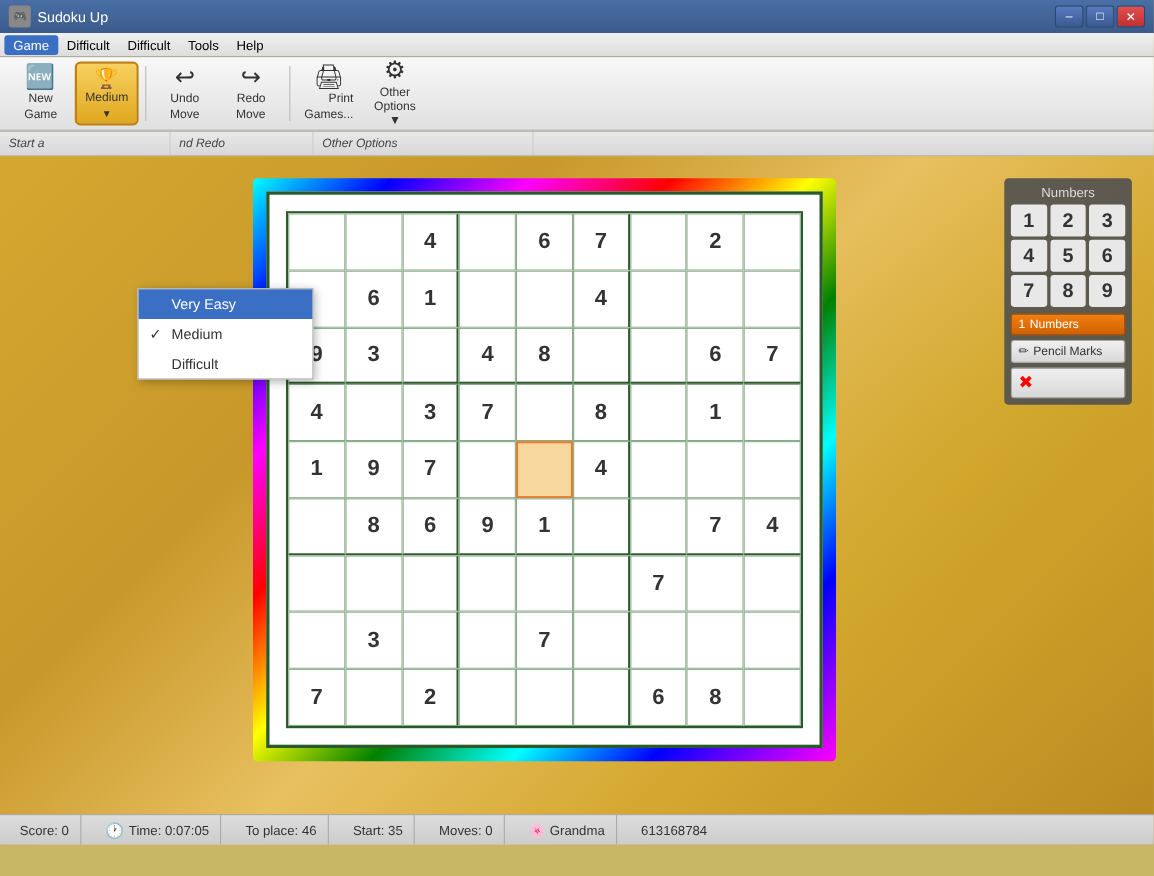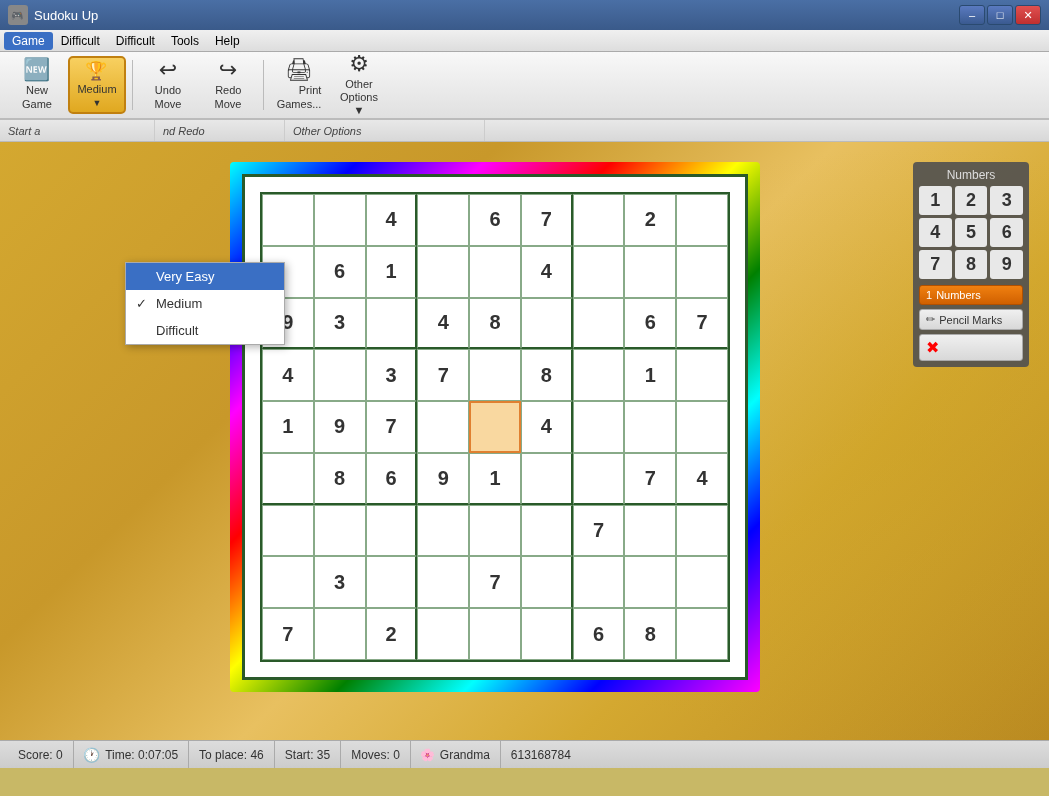--- a/index.html
+++ b/index.html
@@ -293,21 +293,21 @@
       left: 0;
       right: 0;
       height: 28px;
       background: linear-gradient(to bottom, #ddd, #ccc);
       border-top: 1px solid #aaa;
       display: flex;
       align-items: center;
       padding: 0 8px;
       font-size: 12px;
       color: #333;
-      gap: 0;
+      gap: 12px;
     }
     .status-item {
       padding: 0 10px;
       border-right: 1px solid #aaa;
       height: 100%;
       display: flex;
       align-items: center;
       gap: 4px;
     }
     .status-item:last-child { border-right: none; }

